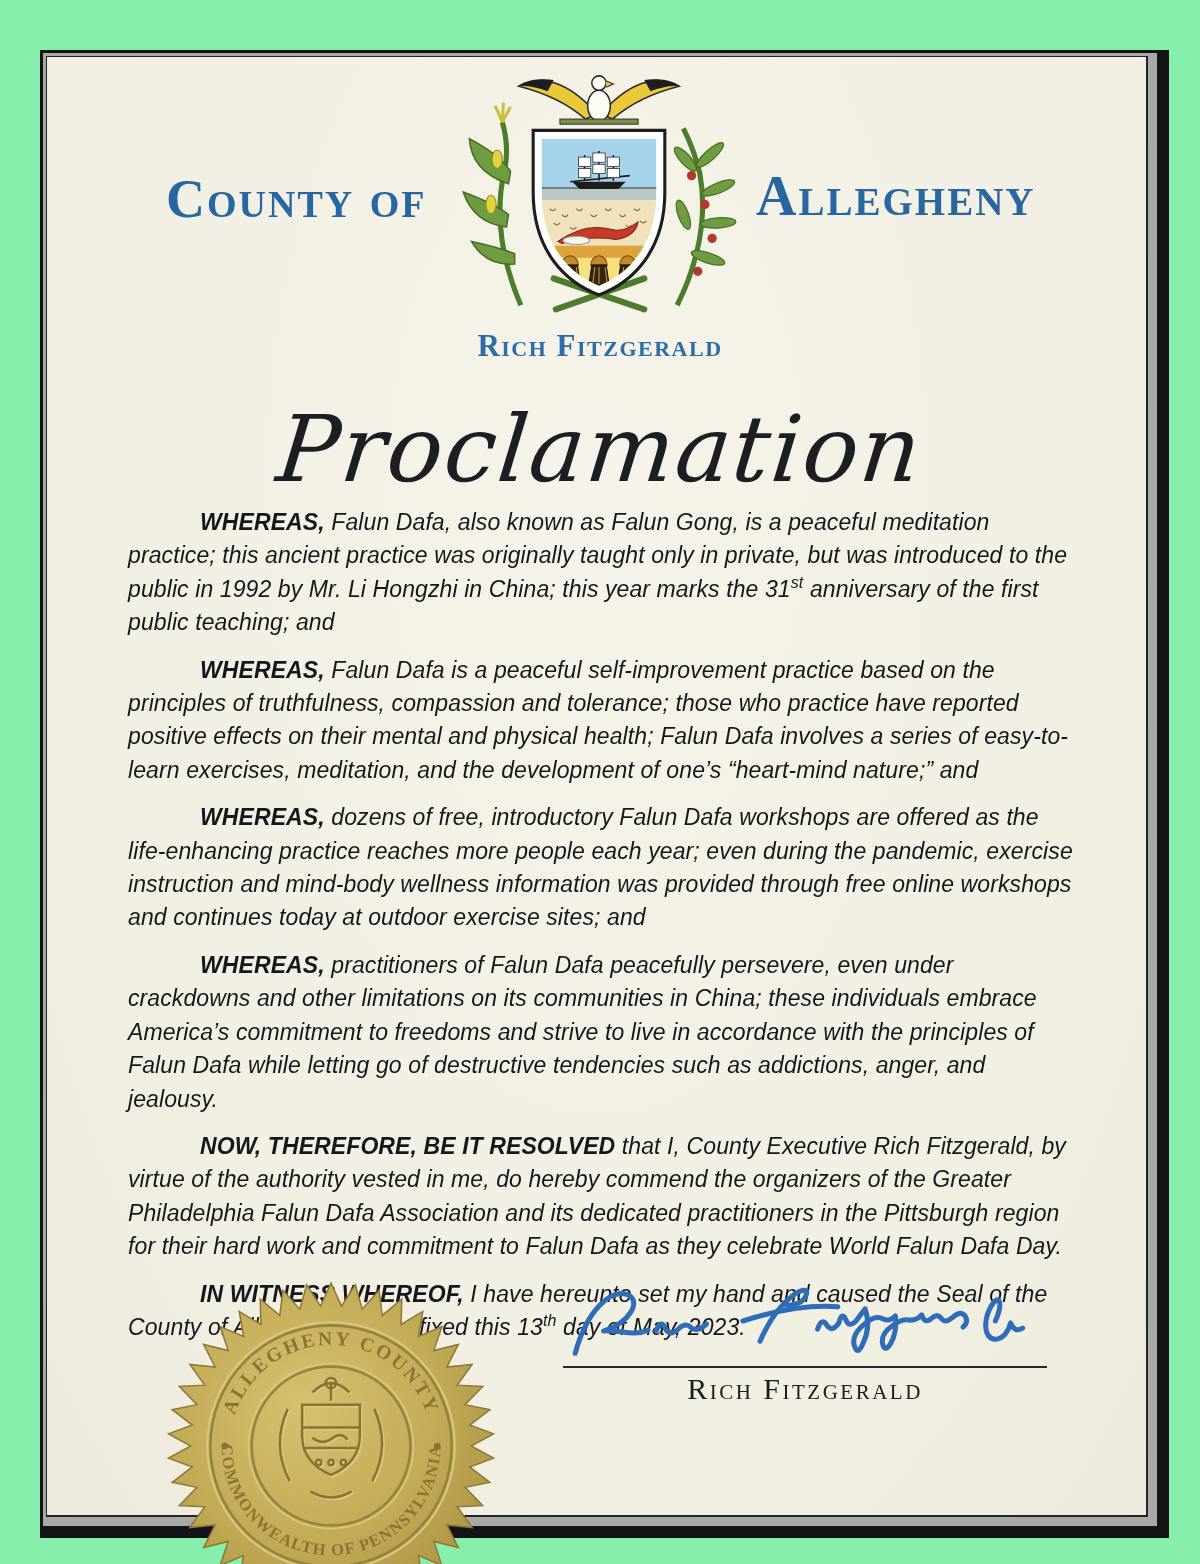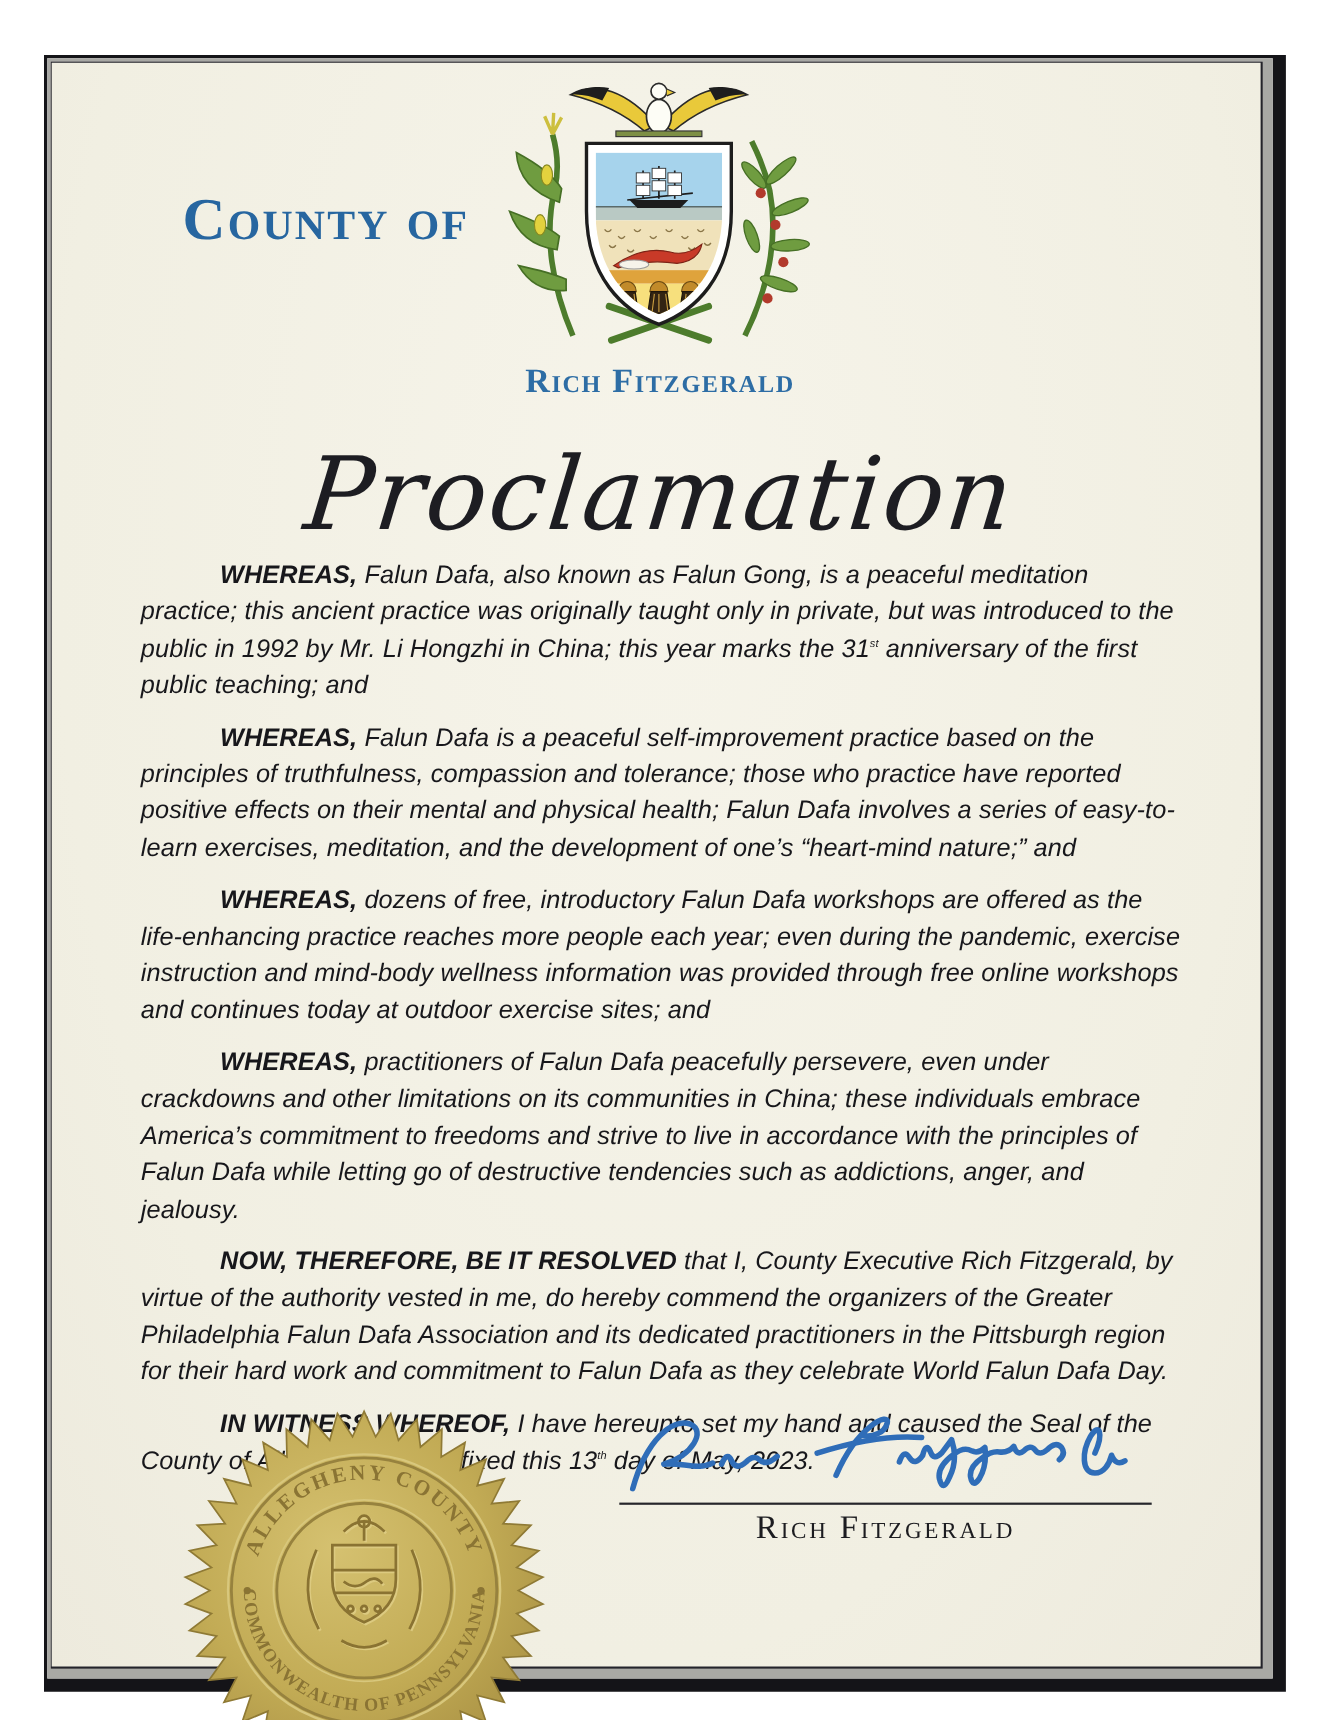--- a/index.html
+++ b/index.html
@@ -1,18 +1,18 @@
 <!DOCTYPE html>
 <html><head>
 <meta charset="utf-8">
 <style>
   html,body { margin:0; padding:0; background:#d9d8d0; }
   .page {
     position:relative; width:1200px; height:1564px; margin:0 auto;
-    background:#ffffff; overflow:hidden;
+    background:#86efac; overflow:hidden;
     font-family:"Liberation Sans", sans-serif;
   }
   
   .frame-outer {
     position:absolute; left:40px; top:50px; right:31px; bottom:26px;
     border:solid #141418; border-width:3px 12px 12px 3px; z-index:1;
   }
   .frame-mid {
     width:100%; height:100%; box-sizing:border-box;
     border:solid #a8a8a4; border-width:3px 9px 9px 3px;
@@ -50,21 +50,21 @@
     font-family:"DejaVu Serif", serif; font-style:italic;
     font-size:92px; color:#1d1d22; transform:skewX(-6deg); letter-spacing:2px;
   }
   .paras { position:absolute; left:128px; top:506px; width:950px; }
   .paras p {
     margin:0 0 14px 0; text-indent:72px;
     font-style:italic; font-size:23px; line-height:33.4px;
     color:#17171b; letter-spacing:0.1px;
   }
   .paras .lead { font-weight:bold;text-align:right; }
-  .paras sup { font-size:10px; line-height:0; }
+  .paras sup { font-size:16px; line-height:0; }
   
   .sig-svg { position:absolute; left:553px; top:1278px; width:505px; height:92px; z-index:3; }
   .sig-line { position:absolute; left:563px; top:1366px; width:484px; height:2px; background:#26262b; }
   .sig-name {
     position:absolute; left:563px; top:1372px; width:484px; text-align:center;
     font-family:"Liberation Serif", serif; font-variant:small-caps;
     font-size:30px; letter-spacing:2.5px; color:#1c1c20;
   }
   
   .seal { position:absolute; left:166px; top:1281px; width:330px; height:330px; z-index:3; }
@@ -79,20 +79,21 @@
 
   <div class="frame-outer">
     <div class="frame-mid">
       <div class="frame-inner"></div>
     </div>
   </div>
 
   <div class="content">
 
     <div class="hdr-left">County of</div>
+    <div class="hdr-right">Allegheny</div>
 
     <svg class="crest" viewBox="0 0 280 250">
 
       <g>
         <path d="M64,238 C46,196 38,150 48,108 C52,90 50,74 46,60" stroke="#4d7c2c" stroke-width="5" fill="none"></path>
         <path d="M46,60 l-7,-16 m7,16 l1,-19 m-1,19 l8,-15" stroke="#cdbf3e" stroke-width="3" fill="none"></path>
         <path d="M52,120 Q16,108 14,76 Q44,92 54,108 Z" fill="#6f9c40" stroke="#466f25" stroke-width="1.5"></path>
         <path d="M50,162 Q18,158 8,128 Q40,140 52,150 Z" fill="#6f9c40" stroke="#466f25" stroke-width="1.5"></path>
         <path d="M58,198 Q30,200 16,176 Q44,182 58,188 Z" fill="#6f9c40" stroke="#466f25" stroke-width="1.5"></path>
         <ellipse cx="41" cy="96" rx="5" ry="9" fill="#e3d23e" stroke="#8a8a20" stroke-width="1"></ellipse>

